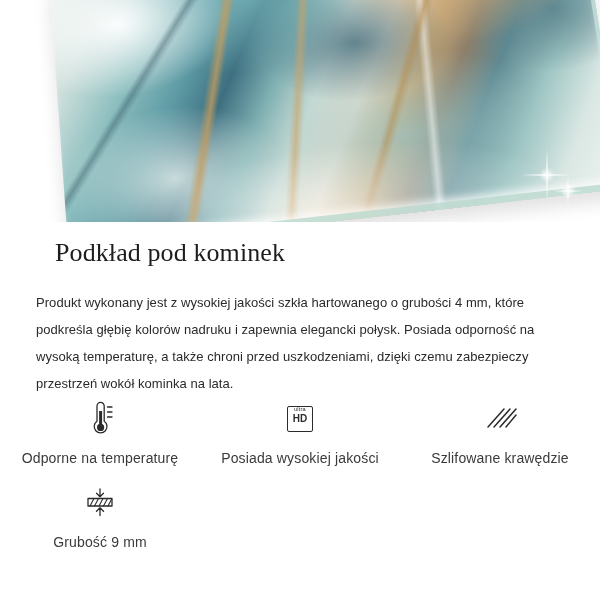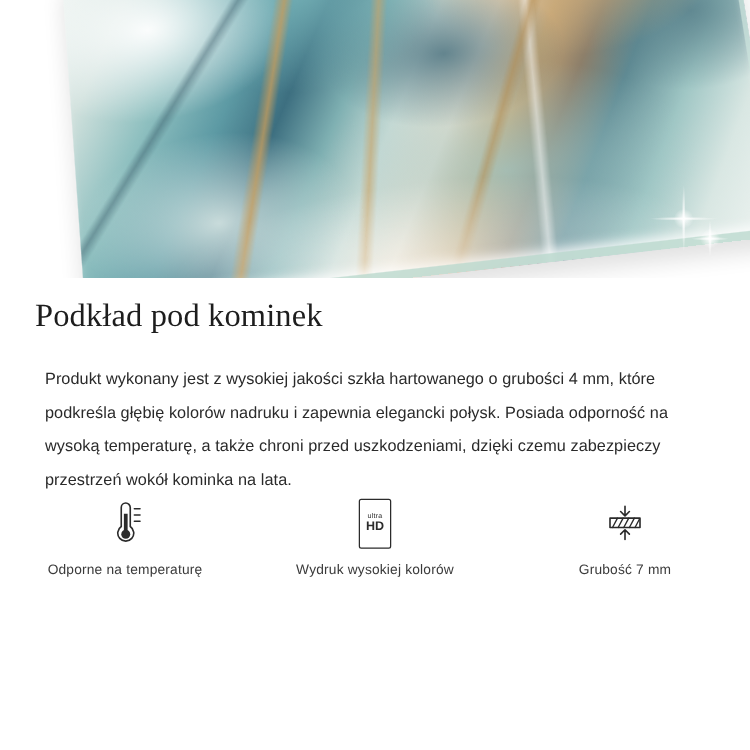--- a/index.html
+++ b/index.html
@@ -109,21 +109,21 @@
   .sparkle.s2:after { height: 30px; }
 
   
   .content {
     position: absolute;
     left: 0; top: 222px;
     width: 600px;
   }
   .headline {
     margin: 0;
-    padding: 14px 36px 0 28px;
+    padding: 14px 36px 0 55px;
     font-family: "Liberation Serif", serif;
     font-size: 26px;
     font-weight: 400;
     line-height: 1.33;
     color: #1d1d1d;
     letter-spacing: 0.1px;
   }
   .headline .l2 { display: block; }
   .body-copy {
     margin: 0;
@@ -152,35 +152,34 @@
     padding-top: 10px;
   }
   .feature .icon {
     height: 42px;
     display: flex;
     align-items: center;
     justify-content: center;
   }
   .feature .label {
     margin-top: 10px;
-    font-size: 11px;
+    font-size: 14px;
     color: #3a3a3a;
     text-align: center;
     letter-spacing: 0.15px;
   }
   .ico-stroke { fill: none; stroke: #2b2b2b; stroke-width: 1.3; stroke-linecap: round; stroke-linejoin: round; }
   .ico-fill { fill: #2b2b2b; }
   .ultrahd-box {
-    width: 26px; height: 40px;
+    width: 26px; height: 26px;
     border: 1.3px solid #2b2b2b;
     border-radius: 2px;
     display: flex;
     flex-direction: column;
     align-items: center;
-    justify-content: center;
     line-height: 1;
   }
   .ultrahd-box .u1 { font-size: 5.6px; letter-spacing: 0.2px; color: #2b2b2b; }
   .ultrahd-box .u2 { font-size: 10px; font-weight: bold; color: #2b2b2b; margin-top: 1px; }
 </style>
 </head>
 <body>
 
 <div class="page">
 
@@ -220,32 +219,40 @@
       <div class="label">Odporne na temperaturę</div>
     </div>
 
     <div class="feature">
       <div class="icon">
         <div class="ultrahd-box">
           <span class="u1">ultra</span>
           <span class="u2">HD</span>
         </div>
       </div>
-      <div class="label">Wydruk wysokiej kolorów</div>
-    </div>
-
-
-
+      <div class="label">Posiada wysokiej jakości</div>
+    </div>
+
+
+
+    <div class="feature">
+      <div class="icon">
+        <svg width="34" height="30" viewBox="0 0 34 30">
+          <path class="ico-stroke" style="stroke-width:1.5" d="M5 23L21 5M11 23L27 5M17 23L33 5M23 23L33 11"></path>
+        </svg>
+      </div>
+      <div class="label">Szlifowane krawędzie</div>
+    </div>
 
     <div class="feature">
       <div class="icon">
         <svg width="38" height="34" viewBox="0 0 38 34">
           <path class="ico-stroke" d="M19 3v7M15.5 7.2L19 10.7l3.5-3.5"></path>
           <rect class="ico-stroke" x="7" y="12.5" width="24" height="7.5"></rect>
           <path class="ico-stroke" style="stroke-width:1.1" d="M9 20l4-7.5M13.5 20l4-7.5M18 20l4-7.5M22.5 20l4-7.5M27 20l3.6-6.8"></path>
           <path class="ico-stroke" d="M19 29.5v-7M15.5 25.3L19 21.8l3.5 3.5"></path>
         </svg>
       </div>
-      <div class="label">Grubość 7 mm</div>
+      <div class="label">Grubość 9 mm</div>
     </div>
 
   </div>
 </div>
 
 </body></html>

